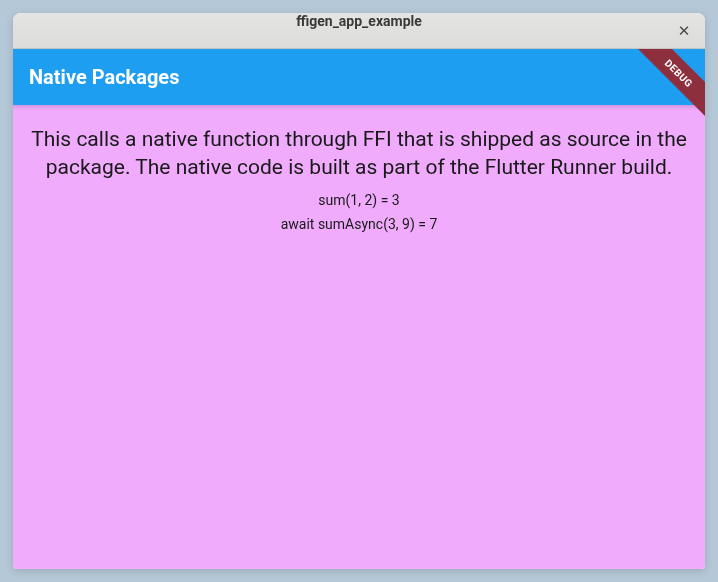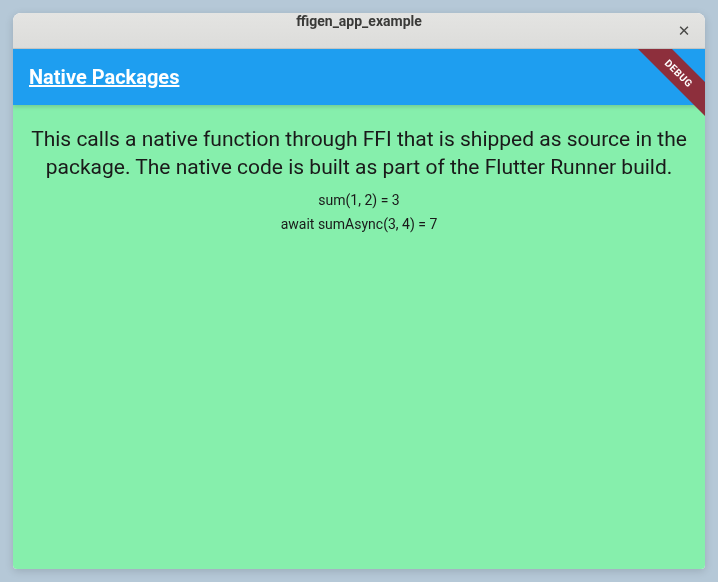--- a/index.html
+++ b/index.html
@@ -60,21 +60,20 @@
       display: flex;
       align-items: center;
       padding-left: 16px;
       position: relative;
       box-shadow: 0 2px 4px rgba(0,0,0,0.15);
     }
     .app-bar-title {
       color: #ffffff;
       font-size: 20px;
       font-weight: 700;
-      text-decoration: underline;
     }
     .debug-banner {
       position: absolute;
       top: 0;
       right: 0;
       width: 70px;
       height: 70px;
       overflow: hidden;
       pointer-events: none;
     }
@@ -91,21 +90,21 @@
       justify-content: center;
     }
     .debug-banner-text {
       color: #ffffff;
       font-size: 10px;
       font-weight: 700;
       letter-spacing: 0.5px;
     }
     .content {
       flex: 1;
-      background: #86efac;
+      background: #f0abfc;
       padding: 20px 8px 8px 8px;
       display: flex;
       flex-direction: column;
       align-items: center;
     }
     .description {
       font-size: 21px;
       color: #1a1a1a;
       text-align: center;
       line-height: 1.35;
@@ -133,15 +132,15 @@
     <div class="debug-banner">
       <div class="debug-banner-ribbon">
         <span class="debug-banner-text">DEBUG</span>
       </div>
     </div>
   </div>
 
   <div class="content">
     <div class="description">This calls a native function through FFI that is shipped as source in the package. The native code is built as part of the Flutter Runner build.</div>
     <div class="result-line">sum(1, 2) = 3</div>
-    <div class="result-line">await sumAsync(3, 4) = 7</div>
+    <div class="result-line">await sumAsync(3, 9) = 7</div>
   </div>
 </div>
 
 </body></html>

